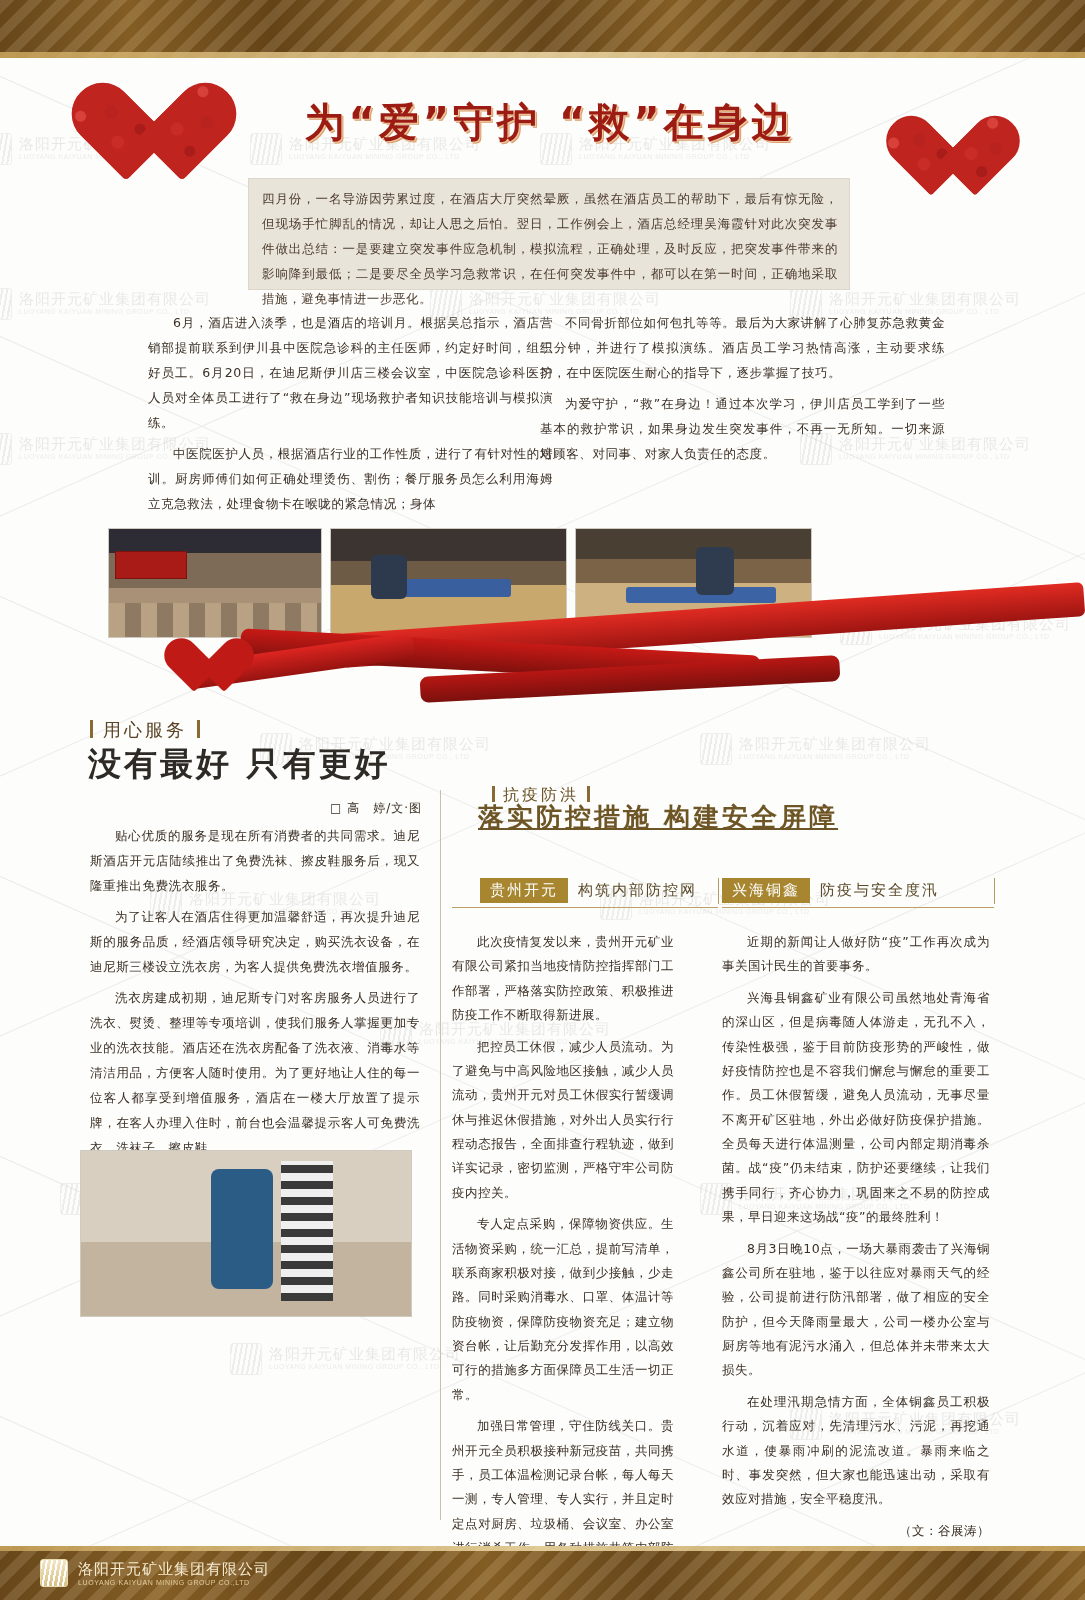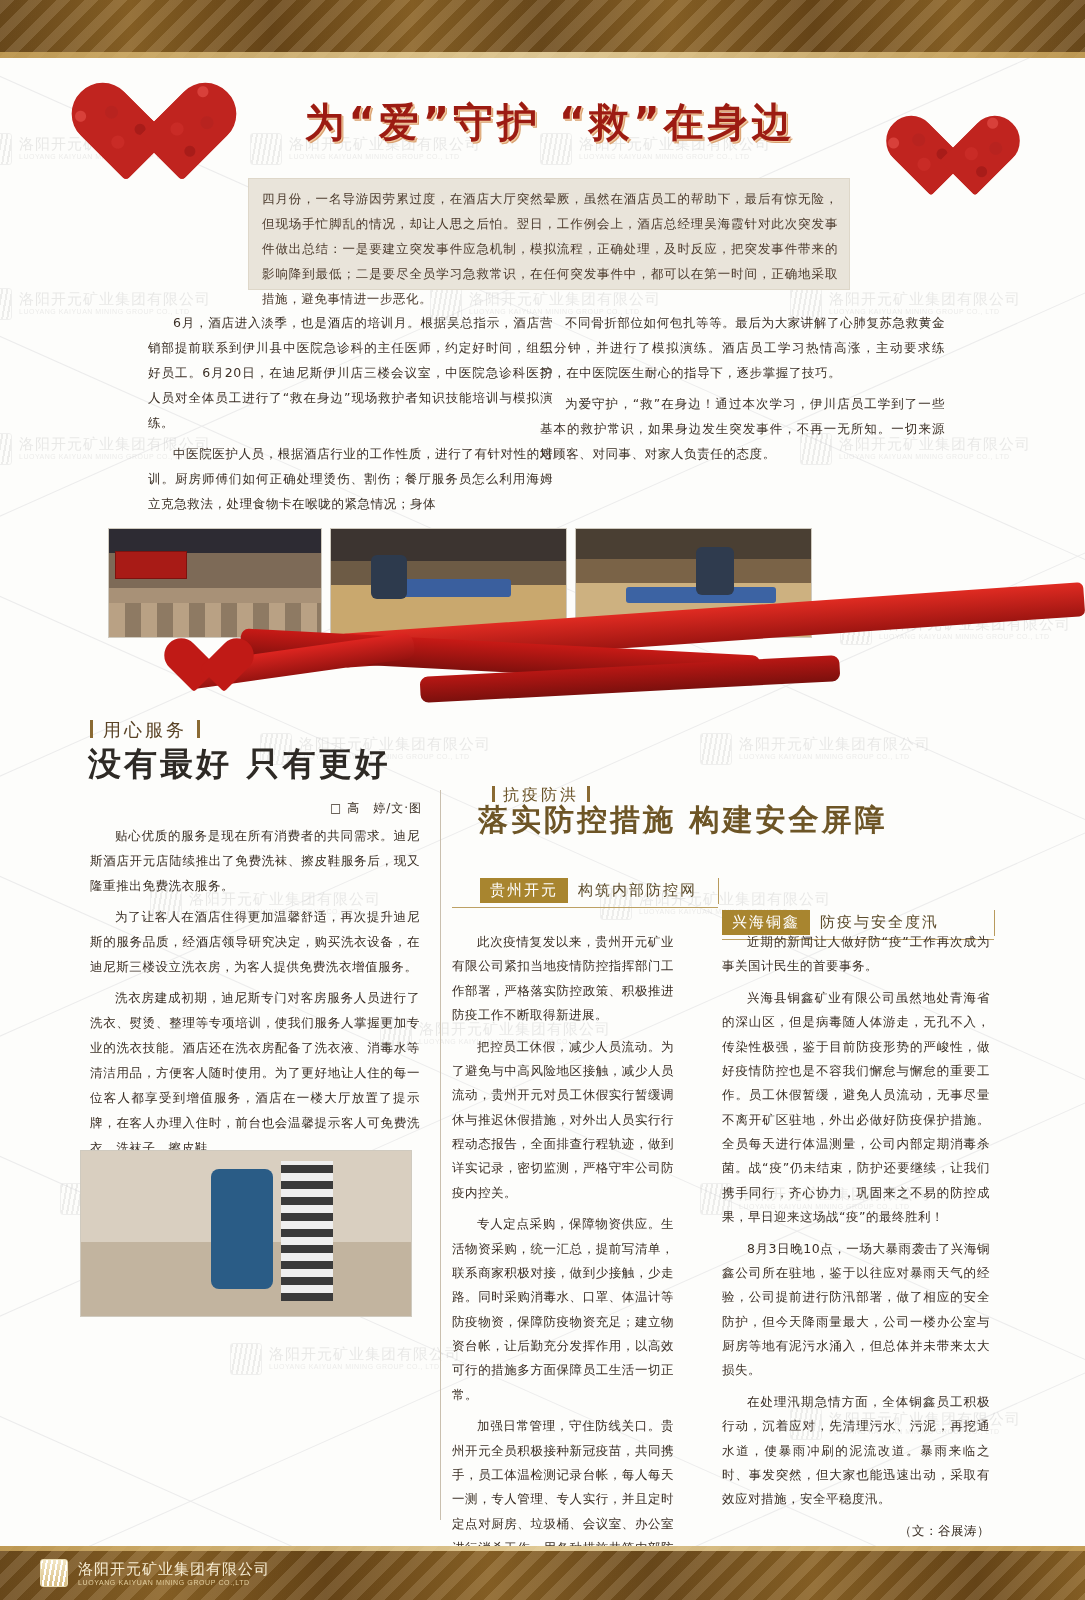--- a/index.html
+++ b/index.html
@@ -378,34 +378,34 @@
     <p>为了让客人在酒店住得更加温馨舒适，再次提升迪尼斯的服务品质，经酒店领导研究决定，购买洗衣设备，在迪尼斯三楼设立洗衣房，为客人提供免费洗衣增值服务。</p>
     <p>洗衣房建成初期，迪尼斯专门对客房服务人员进行了洗衣、熨烫、整理等专项培训，使我们服务人掌握更加专业的洗衣技能。酒店还在洗衣房配备了洗衣液、消毒水等清洁用品，方便客人随时使用。为了更好地让人住的每一位客人都享受到增值服务，酒店在一楼大厅放置了提示牌，在客人办理入住时，前台也会温馨提示客人可免费洗衣、洗袜子、擦皮鞋……</p>
   </div>
   <div class="photo ph4"></div>
 
   <div class="vrule" style="left:440px;top:790px;height:730px;"></div>
 
   <div class="tag2" style="left:492px;top:785px;">
     <span class="bar"></span><span>抗疫防洪</span><span class="bar" style="margin-left:8px;margin-right:0;"></span>
   </div>
-  <div class="big-title2" style="left:478px;top:800px;font-size:30px;">落实防控措施  构建安全屏障</div>
+  <div class="big-title2" style="left:478px;top:800px;font-size:26px;text-decoration:underline;">落实防控措施  构建安全屏障</div>
 
   <div class="band" style="left:452px;top:878px;width:238px;padding-left:28px;">
     <span class="bl">贵州开元</span><span class="br">构筑内部防控网</span>
   </div>
   <div class="sub-col" style="left:452px;top:930px;width:222px;">
     <p>此次疫情复发以来，贵州开元矿业有限公司紧扣当地疫情防控指挥部门工作部署，严格落实防控政策、积极推进防疫工作不断取得新进展。</p>
     <p>把控员工休假，减少人员流动。为了避免与中高风险地区接触，减少人员流动，贵州开元对员工休假实行暂缓调休与推迟休假措施，对外出人员实行行程动态报告，全面排查行程轨迹，做到详实记录，密切监测，严格守牢公司防疫内控关。</p>
     <p>专人定点采购，保障物资供应。生活物资采购，统一汇总，提前写清单，联系商家积极对接，做到少接触，少走路。同时采购消毒水、口罩、体温计等防疫物资，保障防疫物资充足；建立物资台帐，让后勤充分发挥作用，以高效可行的措施多方面保障员工生活一切正常。</p>
     <p>加强日常管理，守住防线关口。贵州开元全员积极接种新冠疫苗，共同携手，员工体温检测记录台帐，每人每天一测，专人管理、专人实行，并且定时定点对厨房、垃圾桶、会议室、办公室进行消杀工作，用各种措施共筑内部防控网。</p>
     <p class="sig">（文：伍金亮）</p>
   </div>
 
-  <div class="band" style="left:722px;top:878px;width:272px;margin-top:32px;">
+  <div class="band" style="left:722px;top:878px;width:272px;">
     <span class="bl">兴海铜鑫</span><span class="br">防疫与安全度汛</span>
   </div>
   <div class="sub-col" style="left:722px;top:930px;width:268px;">
     <p>近期的新闻让人做好防“疫”工作再次成为事关国计民生的首要事务。</p>
     <p>兴海县铜鑫矿业有限公司虽然地处青海省的深山区，但是病毒随人体游走，无孔不入，传染性极强，鉴于目前防疫形势的严峻性，做好疫情防控也是不容我们懈怠与懈怠的重要工作。员工休假暂缓，避免人员流动，无事尽量不离开矿区驻地，外出必做好防疫保护措施。全员每天进行体温测量，公司内部定期消毒杀菌。战“疫”仍未结束，防护还要继续，让我们携手同行，齐心协力，巩固来之不易的防控成果，早日迎来这场战“疫”的最终胜利！</p>
     <p>8月3日晚10点，一场大暴雨袭击了兴海铜鑫公司所在驻地，鉴于以往应对暴雨天气的经验，公司提前进行防汛部署，做了相应的安全防护，但今天降雨量最大，公司一楼办公室与厨房等地有泥污水涌入，但总体并未带来太大损失。</p>
     <p>在处理汛期急情方面，全体铜鑫员工积极行动，沉着应对，先清理污水、污泥，再挖通水道，使暴雨冲刷的泥流改道。暴雨来临之时、事发突然，但大家也能迅速出动，采取有效应对措施，安全平稳度汛。</p>
     <p class="sig">（文：谷展涛）</p>
   </div>
 

